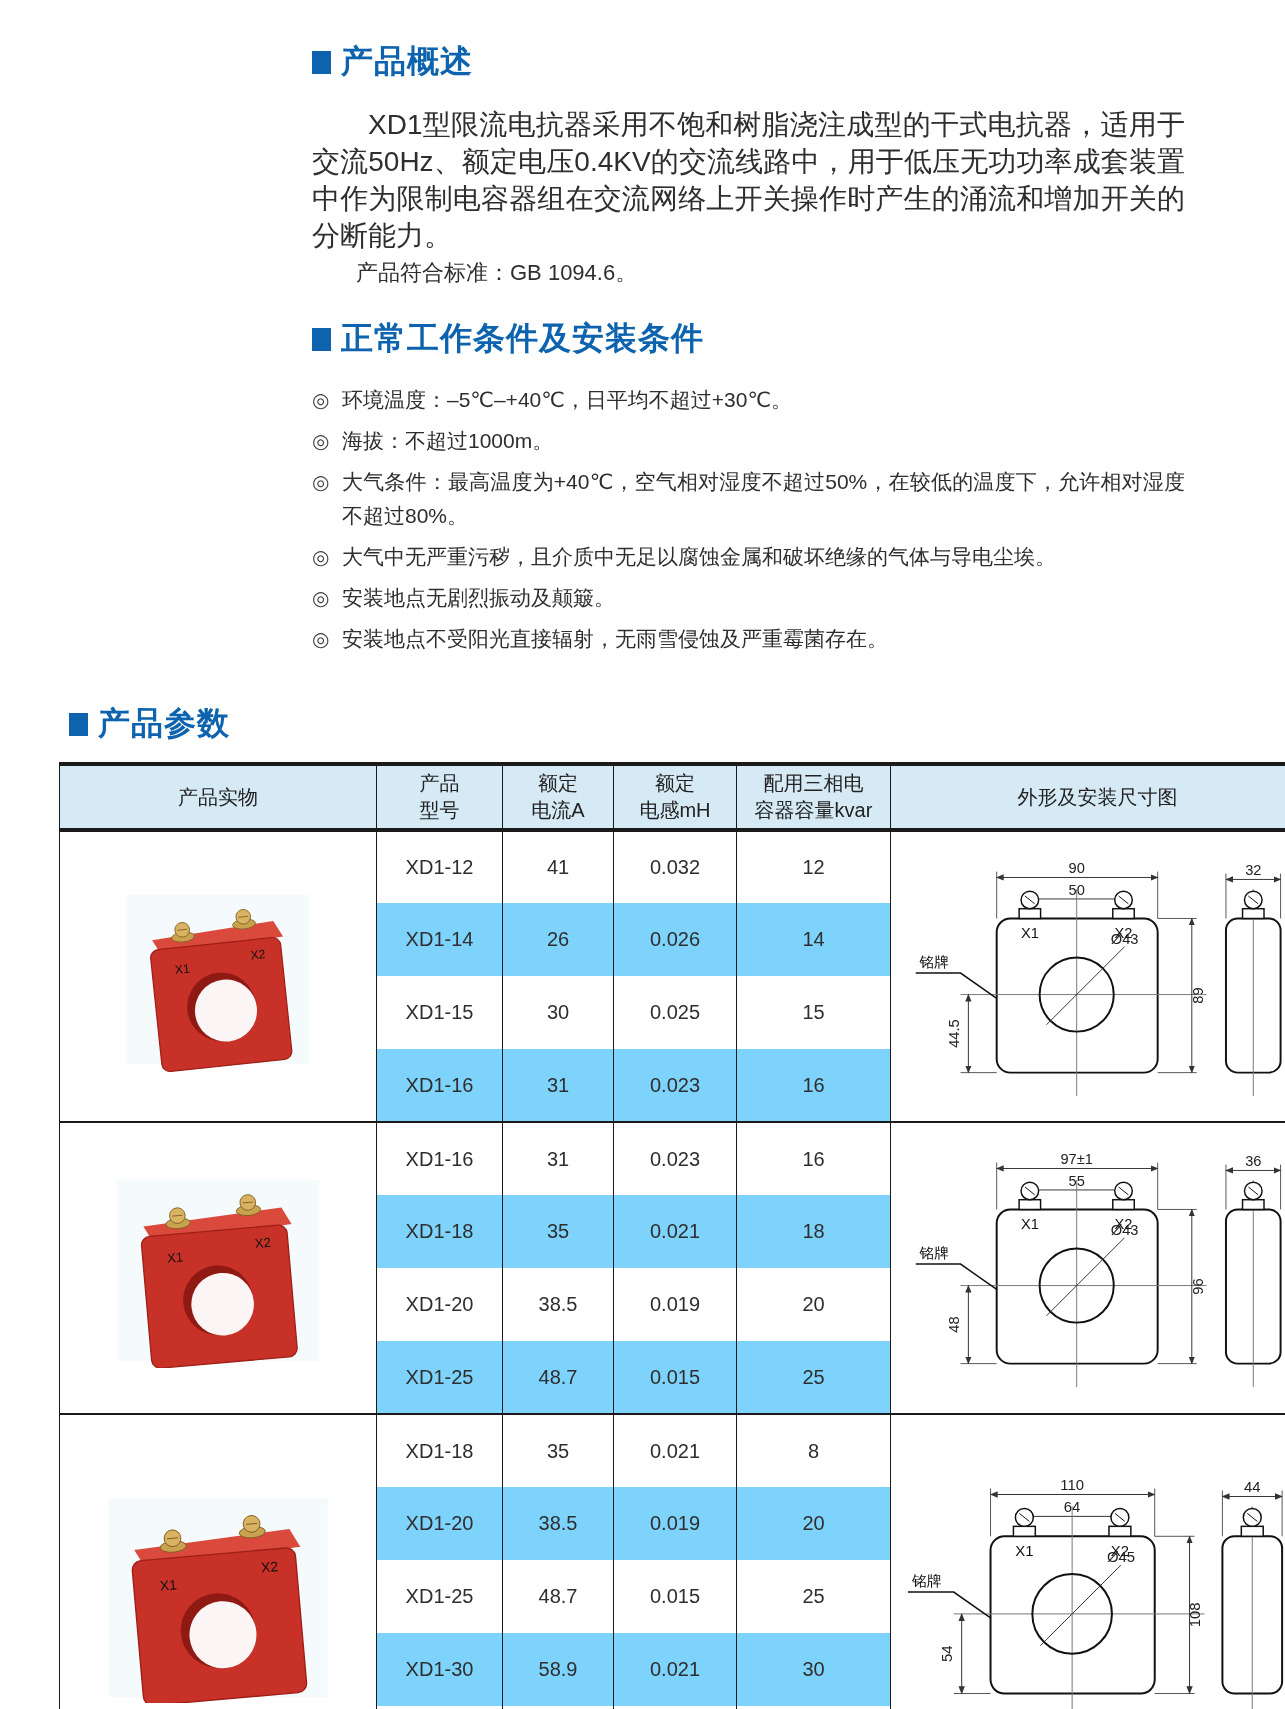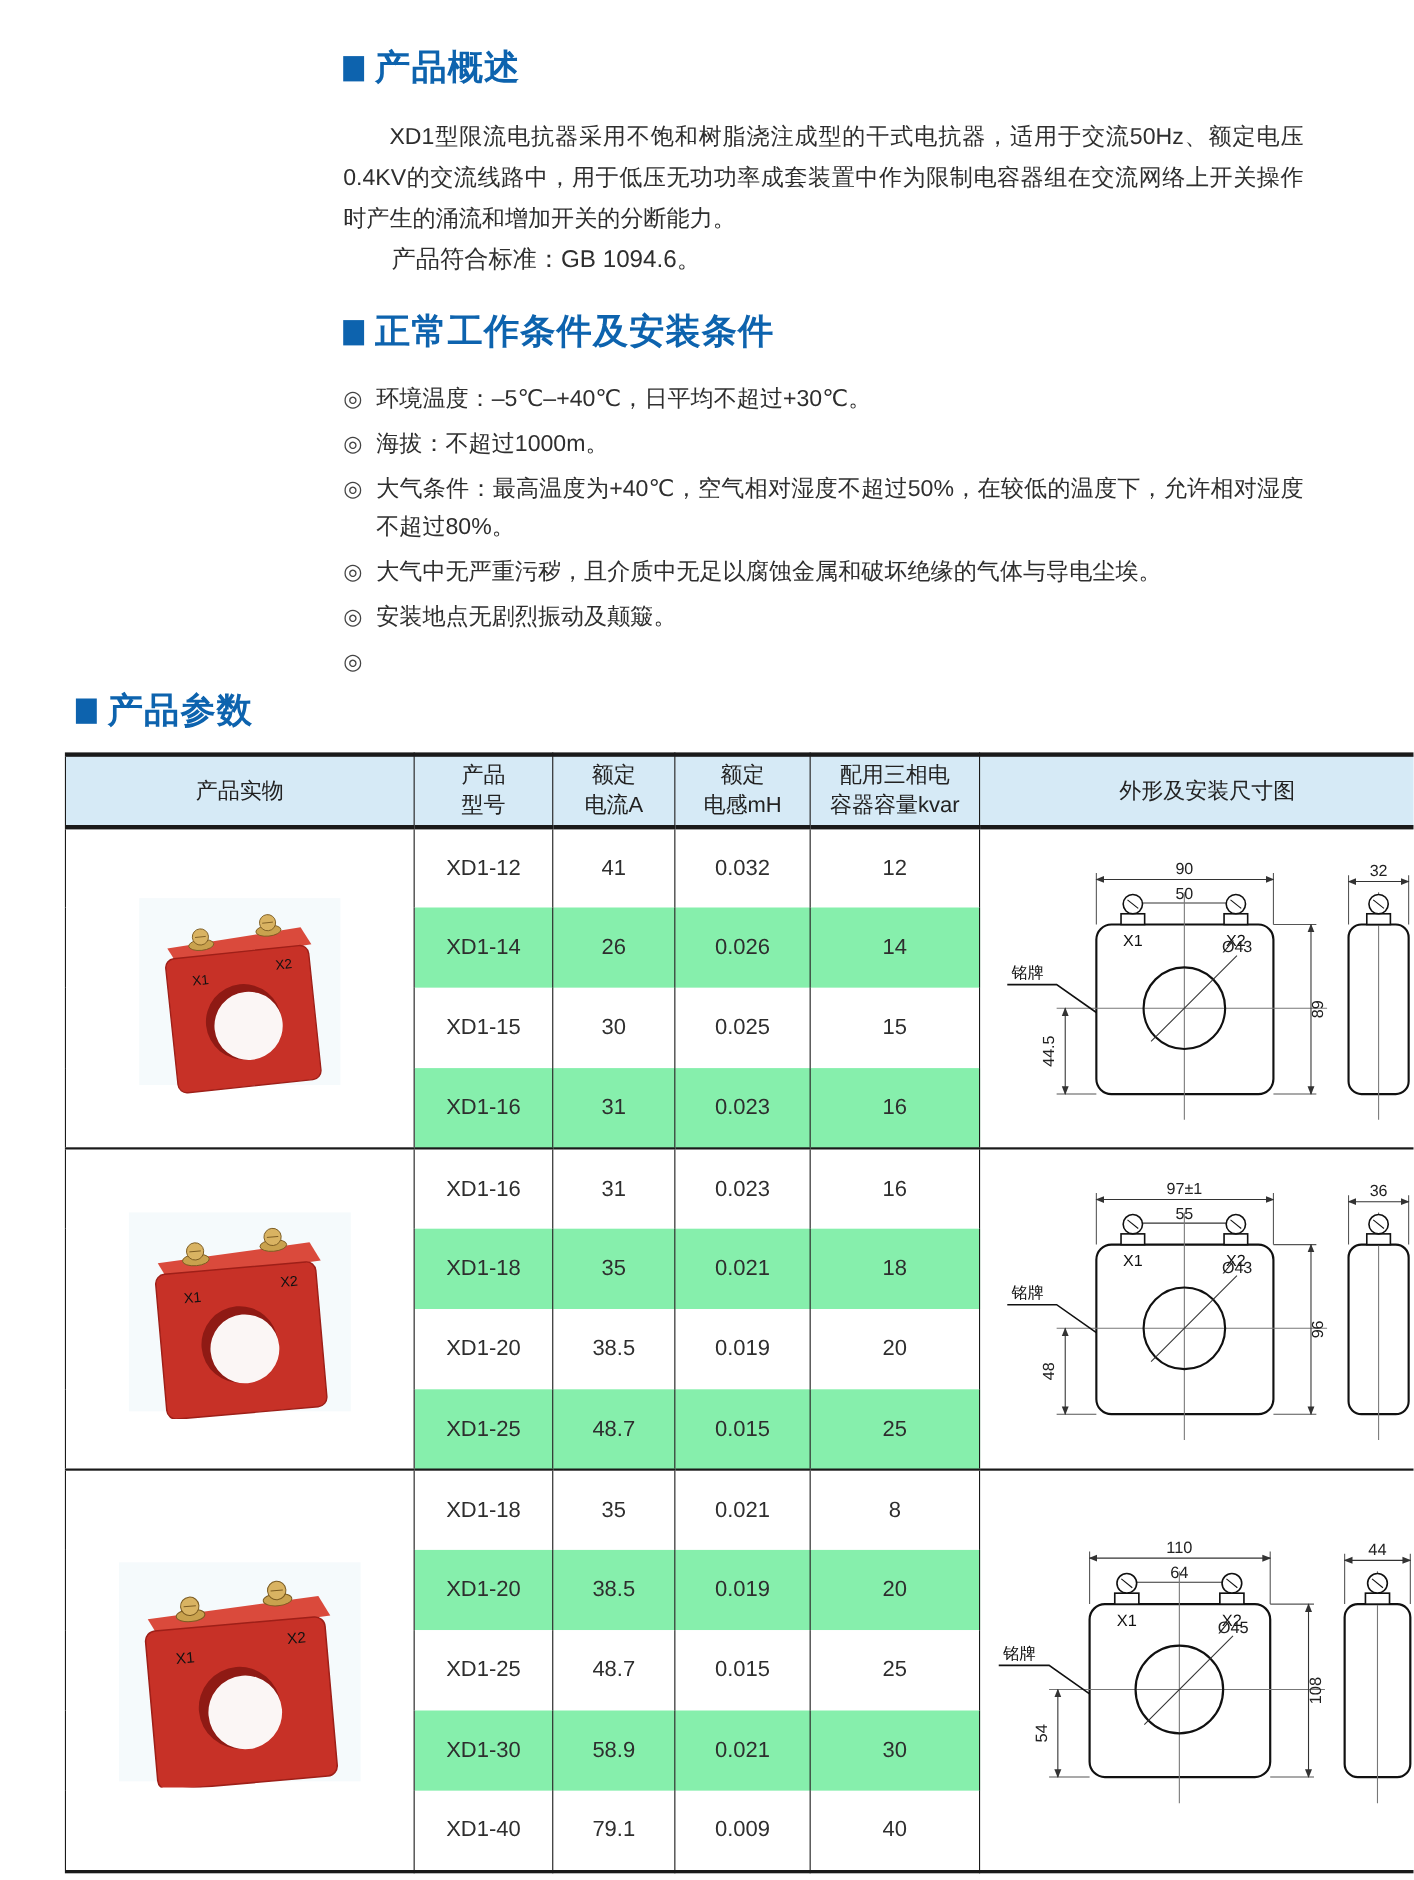--- a/index.html
+++ b/index.html
@@ -8,21 +8,21 @@
     width:1285px; height:1709px;
     font-family:"Liberation Sans","DejaVu Sans",sans-serif;
     color:#2e2e2e; position:relative; overflow:hidden;
   }
   .content { padding:40px 100px 0 312px; }
 
   .sec-heading { display:flex; align-items:center; gap:10px; margin-bottom:22px; }
   .sec-heading .sq { width:19px; height:23px; background:#0d63ae; flex:0 0 auto; }
   .sec-heading .t { font-size:32px; font-weight:bold; color:#0d63ae; letter-spacing:1px; }
 
-  .para { font-size:21px; line-height:37px; text-align:justify; text-indent:2em; color:#2e2e2e; }
+  .para { font-size:28px; line-height:37px; text-align:justify; text-indent:2em; color:#2e2e2e; }
   .para2 { font-size:22px; line-height:37px; text-indent:2em; margin-top:0; }
 
   .cond { margin-top:26px; }
   .cond-list { list-style:none; margin-top:14px; }
   .cond-list li {
     position:relative; padding-left:30px; font-size:21px;
     line-height:34px; margin-bottom:7px; text-align:justify;
   }
   .cond-list li .ring { position:absolute; left:0; top:0; font-size:20px; color:#444; }
 
@@ -46,21 +46,21 @@
     color:#222; text-align:center; vertical-align:middle;
     border-left:1px solid #1a1a1a; border-right:1px solid #1a1a1a;
     border-bottom:4px solid #1a1a1a; line-height:27px;
   }
   table.spec td {
     height:73px; font-size:20px; color:#2e2e2e; text-align:center; vertical-align:middle;
     border-left:1px solid #1a1a1a; border-right:1px solid #1a1a1a;
     background:#ffffff;
   }
   tr.group-start td { border-top:2px solid #1a1a1a; }
-  tr.alt td.val { background:#86efac; }
+  tr.alt td.val { background:#7dd3fc; }
   td.media { background:#ffffff; }
   td.media .photo-wrap { display:flex; justify-content:center; align-items:center; }
   td.media .draw-wrap  { display:flex; justify-content:flex-end; align-items:center; }
 
   svg text { font-family:"Liberation Sans","DejaVu Sans",sans-serif; }
   .dim-label { font-size:15px; fill:#222; }
   .xlabel { font-size:15px; fill:#111; }
   .nplabel { font-size:15px; fill:#111; }
 </style>
 </head>
@@ -86,21 +86,21 @@
     <div class="sec-heading">
       <span class="sq"></span>
       <span class="t">正常工作条件及安装条件</span>
     </div>
     <ul class="cond-list">
       <li><span class="ring">◎</span><span>环境温度：–5℃–+40℃，日平均不超过+30℃。</span></li>
       <li><span class="ring">◎</span><span>海拔：不超过1000m。</span></li>
       <li><span class="ring">◎</span><span>大气条件：最高温度为+40℃，空气相对湿度不超过50%，在较低的温度下，允许相对湿度不超过80%。</span></li>
       <li><span class="ring">◎</span><span>大气中无严重污秽，且介质中无足以腐蚀金属和破坏绝缘的气体与导电尘埃。</span></li>
       <li><span class="ring">◎</span><span>安装地点无剧烈振动及颠簸。</span></li>
-      <li><span class="ring">◎</span></li>
+      <li><span class="ring">◎</span><span>安装地点不受阳光直接辐射，无雨雪侵蚀及严重霉菌存在。</span></li>
     </ul>
   </div>
 </div>
 
 <div class="params">
   <div class="sec-heading">
     <span class="sq"></span>
     <span class="t">产品参数</span>
   </div>
 

